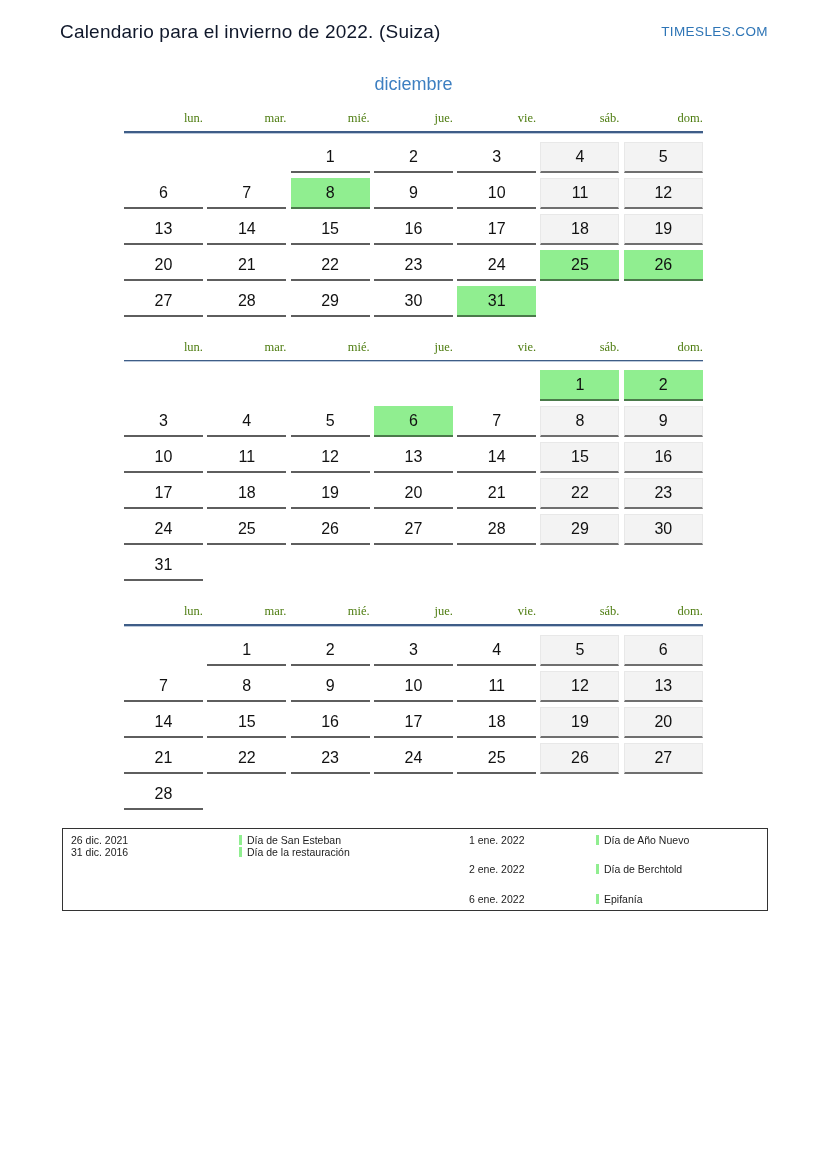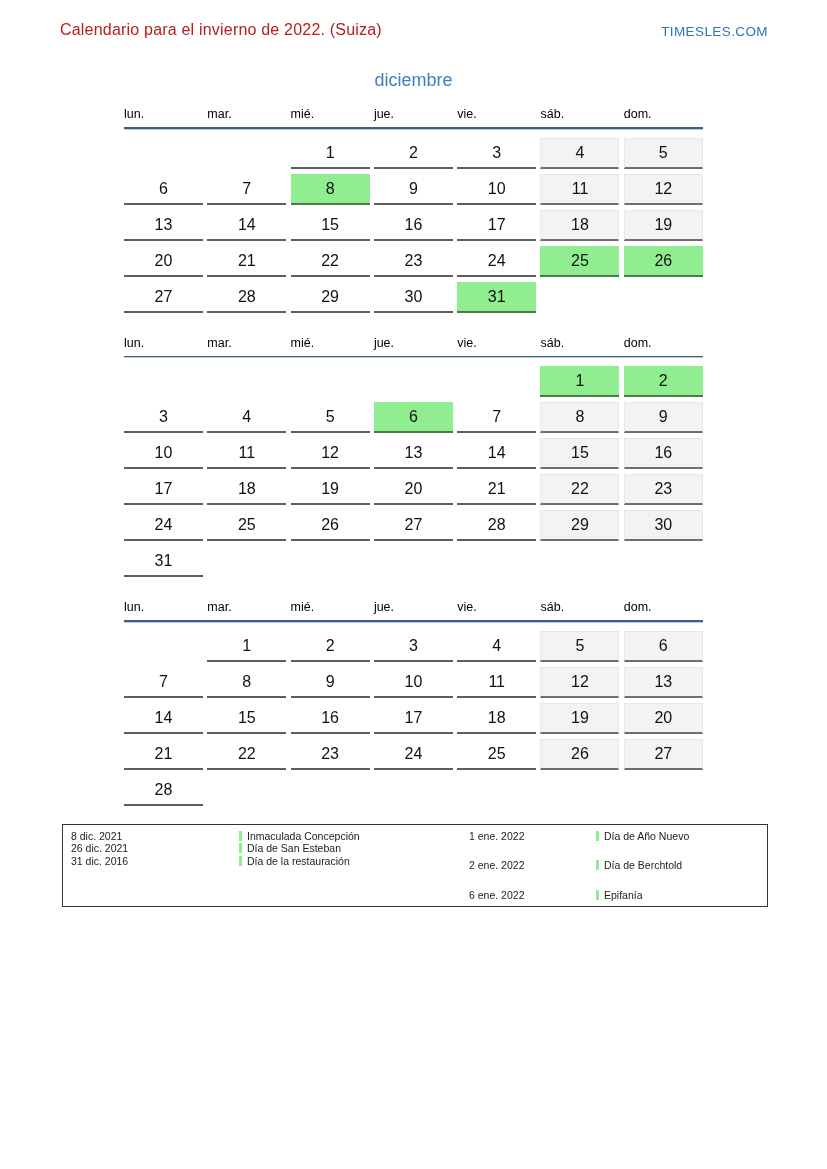--- a/index.html
+++ b/index.html
@@ -17,33 +17,33 @@
   body{
     width:827px;height:1169px;background:#ffffff;
     font-family:"Liberation Sans","DejaVu Sans",sans-serif;
     color:var(--text-dark);
     position:relative;overflow:hidden;
   }
   .header{
     display:flex;justify-content:space-between;align-items:flex-start;
     padding:21px 59px 0 60px;
   }
-  .page-title{font-size:16px;color:#b91c1c;letter-spacing:.2px;}
+  .page-title{font-size:19px;color:#0f172a;letter-spacing:.2px;}
   .brand{font-size:13.5px;color:var(--brand-blue);text-decoration:none;letter-spacing:.4px;margin-top:3px;}
   .months{width:579px;margin:30px 0 0 124px;}
   .month + .month{margin-top:23px;}
   .month-title{
     margin:0 0 16px 0;text-align:center;font-weight:normal;
     font-size:18px;line-height:22px;height:22px;color:var(--accent-blue);
   }
   .weekday-row{
     display:grid;grid-template-columns:repeat(7,79px);column-gap:4.3px;
     margin-bottom:5px;
   }
-  .wd{text-align:left;font-size:12.5px;height:15px;line-height:15px;color:#000000;}
+  .wd{text-align:right;font-size:12.5px;height:15px;line-height:15px;color:#4d7c0f;font-family:Liberation Serif, serif;}
   .month-line{height:2.5px;background:var(--line-dark);border-bottom:1.5px solid var(--line-light);margin-bottom:8px;}
   .weeks{display:grid;row-gap:5px;}
   .week{display:grid;grid-template-columns:repeat(7,79px);column-gap:4.3px;}
   .cell{
     height:31px;line-height:29px;text-align:center;font-size:16px;color:#111;
   }
   .cell.filled{border-bottom:2px solid var(--cell-underline);}
   .cell.weekend{
     background:var(--weekend-gray);
     border:1px solid #e8e8e8;border-bottom:2px solid #6f6f6f;
@@ -260,25 +260,20 @@
           <div class="cell empty"></div>
           <div class="cell empty"></div>
         </div>
       </div>
     </section>
   </div>
 
 <div class="legend-box" id="legend">
     <div class="legend-group g1">
       <div class="legend-item">
-        <span class="legend-date">8 dic. 2021</span>
-        <span class="legend-bar"></span>
-        <span class="legend-name">Inmaculada Concepción</span>
-      </div>
-      <div class="legend-item">
         <span class="legend-date">26 dic. 2021</span>
         <span class="legend-bar"></span>
         <span class="legend-name">Día de San Esteban</span>
       </div>
       <div class="legend-item">
         <span class="legend-date">31 dic. 2016</span>
         <span class="legend-bar"></span>
         <span class="legend-name">Día de la restauración</span>
       </div>
     </div>

